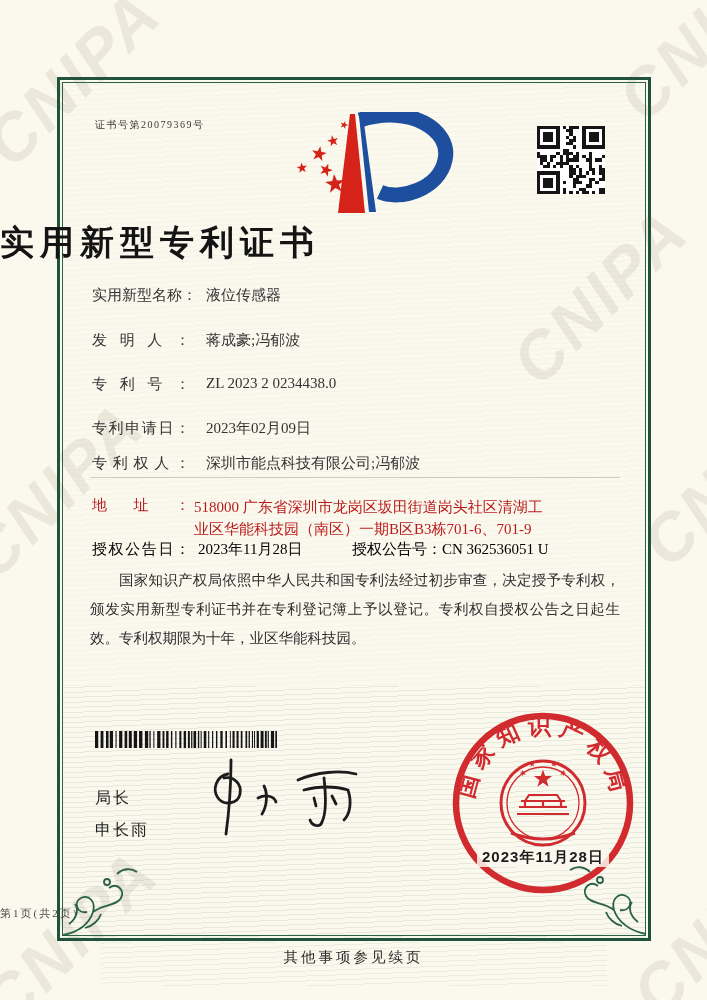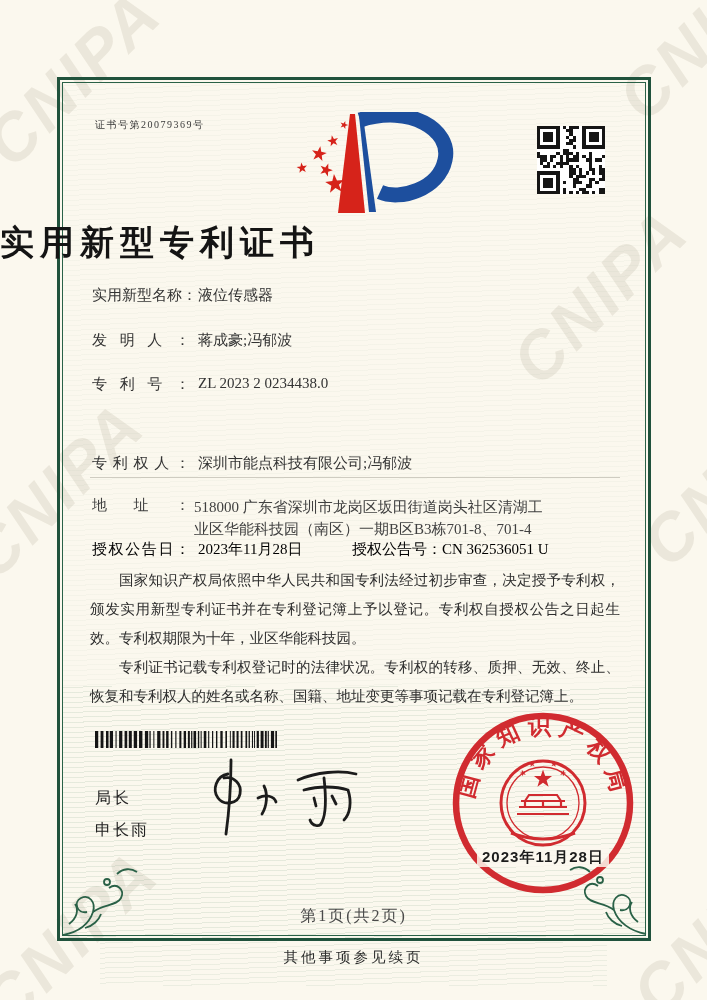--- a/index.html
+++ b/index.html
@@ -40,43 +40,43 @@
     position:absolute;left:0;top:220px;width:707px;
     text-align:left;font-size:34px;font-weight:bold;color:#141414;
     letter-spacing:6px;
   }
   .frow{position:absolute;left:92px;font-size:15px;color:#333;white-space:nowrap;}
   .frow .lbl{
     display:inline-block;width:98px;
     text-align:justify;text-align-last:justify;
     vertical-align:top;
   }
-  .frow .val{margin-left:8px;}
-  .addr-row{position:absolute;left:92px;top:496px;font-size:15px;color:#404040;display:flex;}
+  .frow .val{margin-left:16px;}
+  .addr-row{position:absolute;left:92px;top:496px;font-size:15px;color:#b91c1c;display:flex;}
   .addr-row .lbl{display:inline-block;width:98px;text-align:justify;text-align-last:justify;flex:0 0 98px;}
   .addr-lines{margin-left:4px;line-height:22px;}
   .hairline{position:absolute;left:90px;top:477px;width:530px;height:1px;background:rgba(125,122,110,0.35);}
   .grant-row{position:absolute;left:92px;top:540px;font-size:15px;color:#000000;white-space:nowrap;}
   .grant-row .lbl{display:inline-block;width:98px;text-align:justify;text-align-last:justify;}
   .grant-row .val{margin-left:8px;}
   .grant-no{position:absolute;left:260px;}
   .paras{
     position:absolute;left:90px;top:566px;width:530px;
     font-size:14.5px;line-height:29px;color:#2d2d2d;text-align:justify;
   }
   .paras p{margin:0;text-indent:2em;}
   .barcode{position:absolute;left:95px;top:731px;}
   .signer{position:absolute;left:95px;font-size:16px;color:#222;letter-spacing:2px;}
   .signer-title{top:788px;text-align:center;}
   .signer-name{top:820px;}
   .sig{position:absolute;left:198px;top:756px;}
   .seal{position:absolute;left:451px;top:711px;opacity:0.95;}
   .page-num{
-    position:absolute;left:0;top:906px;width:707px;text-align:center;
-    font-size:16px;color:#4a4a4a;letter-spacing:2px;
+    position:absolute;left:0;top:906px;width:707px;
+    font-size:11px;color:#4a4a4a;letter-spacing:2px;
   }
   .cont-note{
     position:absolute;left:0;top:948px;width:707px;text-align:center;
     font-size:14.5px;color:#2c2c2c;letter-spacing:3px;
   }
   .flourish{position:absolute;z-index:5;}
   .fl-left{left:59px;top:854px;}
   .fl-right{left:562px;top:850px;transform:scaleX(-1);}
 </style>
 </head>
@@ -253,44 +253,46 @@
 
   <div class="frow" style="top:286px">
     <span class="lbl">实用新型名称：</span><span class="val">液位传感器</span>
   </div>
   <div class="frow" style="top:331px">
     <span class="lbl">发明人：</span><span class="val">蒋成豪;冯郁波</span>
   </div>
   <div class="frow" style="top:375px">
     <span class="lbl">专利号：</span><span class="val">ZL 2023 2 0234438.0</span>
   </div>
+  <div class="frow" style="top:419px">
+    <span class="lbl">专利申请日：</span><span class="val">2023年02月09日</span>
+  </div>
   <div class="frow" style="top:454px">
     <span class="lbl">专利权人：</span><span class="val">深圳市能点科技有限公司;冯郁波</span>
   </div>
 
   <div class="hairline"></div>
 
   <div class="addr-row">
     <span class="lbl">地址：</span>
     <span class="addr-lines">
       <span>518000 广东省深圳市龙岗区坂田街道岗头社区清湖工</span><br>
-      <span>业区华能科技园（南区）一期B区B3栋701-8、701-4</span>
+      <span>业区华能科技园（南区）一期B区B3栋701-6、701-9</span>
     </span>
   </div>
 
   <div class="grant-row">
     <span class="lbl">授权公告日：</span><span class="val">2023年11月28日</span>
     <span class="grant-no">
       <span>授权公告号：</span><span>CN 362536051 U</span>
     </span>
   </div>
 
   <div class="paras">
     <p>国家知识产权局依照中华人民共和国专利法经过初步审查，决定授予专利权，颁发实用新型专利证书并在专利登记簿上予以登记。专利权自授权公告之日起生效。专利权期限为十年，业区华能科技园。</p>
-    <p>专利证书记载专利权登记时的法律状况。专利权的转移、质押、无效、终止、恢复和专利权人的姓名或名称、国籍、地址变更等事项记载在专利登记簿上。</p>
   </div>
 
   <svg class="barcode" width="186" height="17" viewBox="0 0 186 17">
     <g class="bars" fill="#151515">
         <rect x="0.00" y="0" width="3.23" height="17"></rect>
         <rect x="5.60" y="0" width="2.84" height="17"></rect>
         <rect x="10.99" y="0" width="2.52" height="17"></rect>
         <rect x="14.78" y="0" width="3.25" height="17"></rect>
         <rect x="20.51" y="0" width="1.09" height="17"></rect>
         <rect x="24.10" y="0" width="3.23" height="17"></rect>

